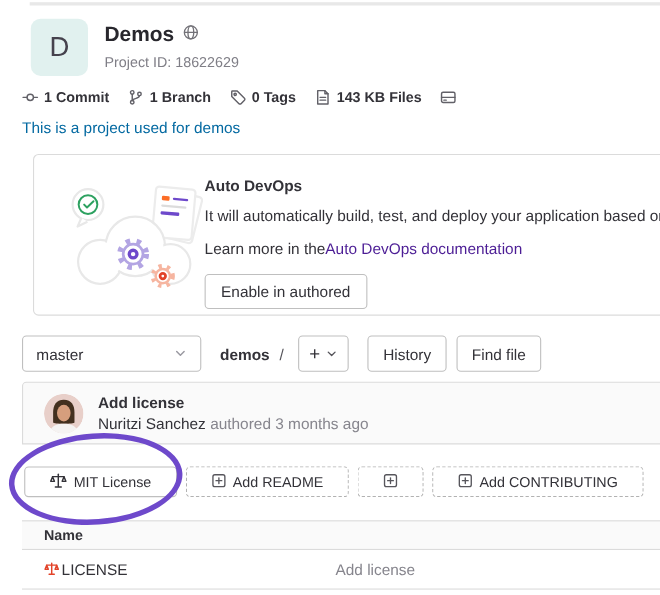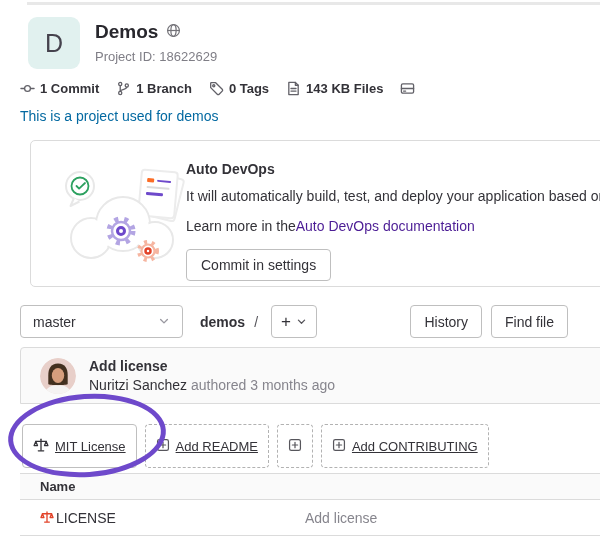--- a/index.html
+++ b/index.html
@@ -39,21 +39,21 @@
   .devops-learn { font-size:14px; color:#333238; white-space:nowrap; margin-bottom:15px; }
   .devops-learn a { color:#4c1d95; text-decoration:none; margin-left:0; cursor:pointer; }
   .btn {
     display:inline-flex; align-items:center; justify-content:center; gap:6px;
     background:#fff; border:1px solid #bfbfbf; border-radius:4px;
     font-size:14px; color:#333238; cursor:pointer; font-family:inherit;
   }
   .devops-btn { padding:7px 14px; }
 
   
-  .toolbar { position:absolute; left:20px; top:305px; width:548px; display:flex; align-items:center; }
+  .toolbar { position:absolute; left:20px; top:305px; width:472px; display:flex; align-items:center; }
   .branch-dd {
     width:163px; height:33px; border:1px solid #bfbfbf; border-radius:4px; background:#fff;
     display:flex; align-items:center; justify-content:space-between; padding:0 12px;
     font-size:14px; color:#333238; cursor:pointer;
   }
   .crumb { margin-left:17px; font-size:14px; font-weight:600; color:#333238; cursor:pointer; }
   .crumb-sep { margin-left:9px; font-size:14px; color:#55545a; }
   .plus-btn { margin-left:13px; width:46px; height:33px; gap:5px; font-size:17px; font-weight:400; padding:0; }
   .toolbar-right { margin-left:auto; display:flex; gap:9px; }
   .history-btn, .findfile-btn { height:33px; padding:0 13px; }
@@ -65,21 +65,21 @@
     display:flex; align-items:center; padding-left:19px; gap:13px;
   }
   .commit-avatar { width:36px; height:36px; border-radius:50%; overflow:hidden; flex:0 0 auto; }
   .commit-title { font-size:14px; font-weight:700; color:#333238; line-height:19px; cursor:pointer; }
   .commit-meta-line { font-size:14px; line-height:19px; }
   .commit-author { color:#333238; font-weight:500; cursor:pointer; }
   .commit-meta { color:#86858d; margin-left:4px; }
 
   
   .actions-row { position:absolute; left:22px; top:424px; display:flex; gap:8px; }
-  .action-btn { height:44px; padding:0 10px; font-size:13px; white-space:nowrap;text-decoration:underline; }
+  .action-btn { height:28px; padding:0 22px; font-size:13px; white-space:nowrap; }
   .action-btn.dashed { border:1px dashed #b2b2b2; }
 
   
   .file-table { position:absolute; left:20px; top:473px; width:780px; }
   .thead {
     position:relative; height:27px; background:#fafafa;
     border-top:1px solid #dbdbdb; border-bottom:1px solid #dbdbdb;
     font-size:13px; font-weight:700; color:#333238;
   }
   .th-name { position:absolute; left:20px; top:0; line-height:26px; }
@@ -204,21 +204,21 @@
         <circle cx="19" cy="27" r="14" fill="#fff" stroke="#e8e8e8" stroke-width="2"></circle>
         <path d="M13 39 l-3.5 8 9 -4.5" fill="#fff" stroke="#e8e8e8" stroke-width="2" stroke-linejoin="round"></path>
         <circle cx="19" cy="27" r="8.5" fill="#fff" stroke="#2da160" stroke-width="1.8"></circle>
         <path d="M15.5 27 l2.6 2.6 L24 24" fill="none" stroke="#2da160" stroke-width="1.8" stroke-linecap="round" stroke-linejoin="round"></path>
       </svg>
     </div>
     <div class="devops-text">
       <div class="devops-title">Auto DevOps</div>
       <p class="devops-body">It will automatically build, test, and deploy your application based on a predefined CI/CD configuration.</p>
       <p class="devops-learn"><span>Learn more in the</span><a href="#">Auto DevOps documentation</a></p>
-      <button class="btn devops-btn">Commit in settings</button>
+      <button class="btn devops-btn">Enable in authored</button>
     </div>
   </section>
 
   <div class="toolbar">
     <div class="branch-dd">
       <span>master</span>
       <span>
         <svg width="12" height="12" viewBox="0 0 16 16" fill="none" stroke="#9a99a1" stroke-width="1.8" stroke-linecap="round" stroke-linejoin="round">
           <path d="M3.5 6 L8 10.5 L12.5 6"></path>
         </svg>

